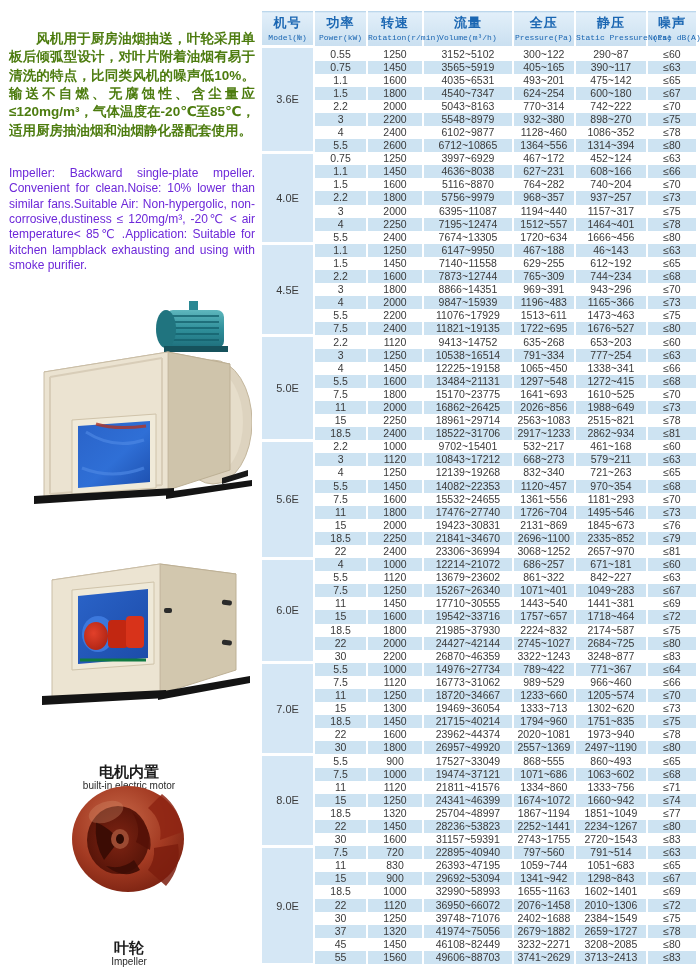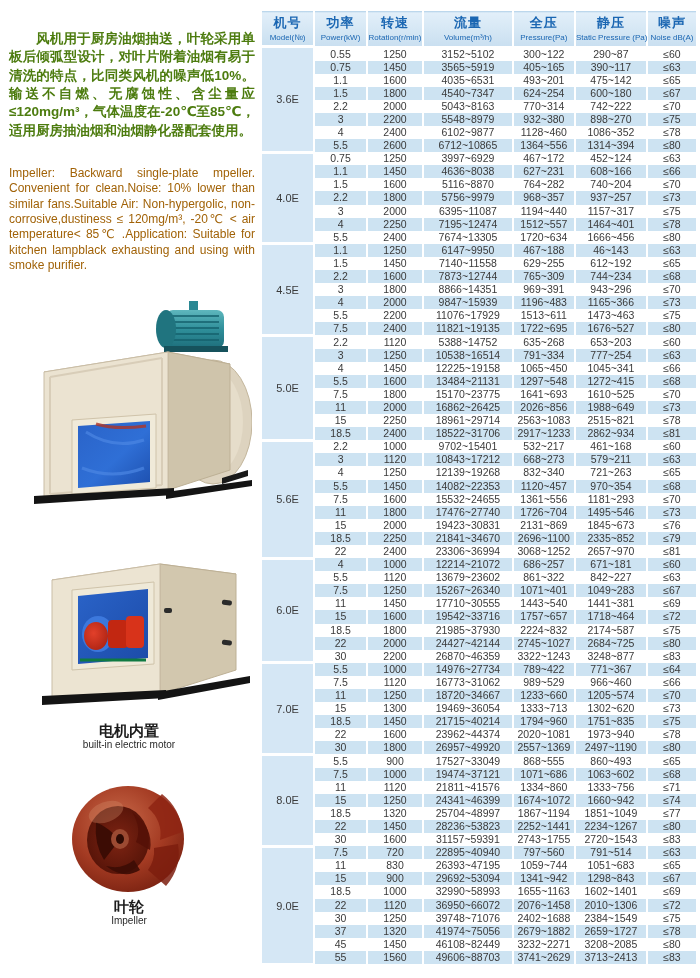--- a/index.html
+++ b/index.html
@@ -10,47 +10,47 @@
     --model-bg:#d5e7f5;
   }
   *{box-sizing:border-box;}
   html,body{margin:0;padding:0;background:#fff;}
   body{font-family:"Liberation Sans","DejaVu Sans",sans-serif;}
   .page{position:relative;width:700px;height:978px;background:#fff;overflow:hidden;}
 
   
   .desc-cn{position:absolute;left:9px;top:30px;width:246px;font-size:13.5px;font-weight:bold;
     color:#4d7c0f;line-height:1.36;text-align:justify;text-indent:2em;}
-  .desc-en{position:absolute;left:9px;top:166px;width:246px;font-size:12px;color:#a16207;
+  .desc-en{position:absolute;left:9px;top:166px;width:246px;font-size:12px;color:#6d28d9;
     line-height:1.28;text-align:justify;}
   .fan1{position:absolute;left:16px;top:292px;width:236px;height:222px;}
   .fan2{position:absolute;left:26px;top:548px;width:228px;height:162px;}
   .imp{position:absolute;left:66px;top:782px;width:126px;height:118px;}
-  .cap{position:absolute;width:258px;text-align:center;color:#1c1c1c;}
+  .cap{position:absolute;width:258px;text-align:center;color:#1c1c1c;margin-top:41px;}
   .cap .cn{font-size:15px;font-weight:bold;line-height:1.15;}
   .cap .en{font-size:10px;font-weight:normal;color:#2a2a2a;line-height:1.15;}
   .cap1{left:0;top:722px;}
   .cap2{left:0;top:898px;}
 
   
   .spec-table-wrap{position:absolute;left:262px;top:11px;width:434px;height:951px;}
   table.spec{width:100%;height:100%;border-collapse:collapse;table-layout:fixed;}
   table.spec col.c-model{width:12.0%;}
   table.spec col.c-power{width:12.2%;}
   table.spec col.c-rot{width:12.9%;}
   table.spec col.c-vol{width:20.7%;}
   table.spec col.c-pres{width:14.3%;}
   table.spec col.c-stat{width:16.6%;}
   table.spec col.c-noise{width:11.3%;}
   table.spec th{background:linear-gradient(var(--header-bg1),var(--header-bg2));
     color:var(--header-text);vertical-align:middle;padding:2px 0 3px 0;height:34px;
     border-left:2px solid #fff;border-top:1px solid #bcd7ec;border-bottom:2px solid #fff;}
   table.spec th:first-child{border-left:none;}
   .h-cn{font-size:13px;font-weight:bold;letter-spacing:1px;}
-  .h-en{font-size:8px;font-weight:normal;margin-top:1px;white-space:nowrap;}
+  .h-en{font-size:8px;font-weight:normal;margin-top:1px;white-space:nowrap;font-family:Liberation Mono, monospace;}
   td.spec-cell{height:13.1px;line-height:13px;font-size:10.5px;color:#3a3a3a;text-align:center;
     padding:0;border-left:2px solid #fff;white-space:nowrap;overflow:hidden;}
   tr.alt td.spec-cell{background:var(--row-alt);}
   td.model-cell{background:var(--model-bg);text-align:center;font-size:11px;color:#3a3a3a;
     border-top:3px solid #fff;border-bottom:1px solid #fff;padding:0;}
 </style>
 </head>
 <body>
 
 <div class="page">
@@ -392,39 +392,39 @@
             <td class="spec-cell">2400</td>
             <td class="spec-cell">11821~19135</td>
             <td class="spec-cell">1722~695</td>
             <td class="spec-cell">1676~527</td>
             <td class="spec-cell">≤80</td>
           </tr>
           <tr>
             <td class="model-cell" rowspan="8">5.0E</td>
             <td class="spec-cell">2.2</td>
             <td class="spec-cell">1120</td>
-            <td class="spec-cell">5388~14752</td>
+            <td class="spec-cell">9413~14752</td>
             <td class="spec-cell">635~268</td>
             <td class="spec-cell">653~203</td>
             <td class="spec-cell">≤60</td>
           </tr>
           <tr class="alt">
             <td class="spec-cell">3</td>
             <td class="spec-cell">1250</td>
             <td class="spec-cell">10538~16514</td>
             <td class="spec-cell">791~334</td>
             <td class="spec-cell">777~254</td>
             <td class="spec-cell">≤63</td>
           </tr>
           <tr>
             <td class="spec-cell">4</td>
             <td class="spec-cell">1450</td>
             <td class="spec-cell">12225~19158</td>
             <td class="spec-cell">1065~450</td>
-            <td class="spec-cell">1045~341</td>
+            <td class="spec-cell">1338~341</td>
             <td class="spec-cell">≤66</td>
           </tr>
           <tr class="alt">
             <td class="spec-cell">5.5</td>
             <td class="spec-cell">1600</td>
             <td class="spec-cell">13484~21131</td>
             <td class="spec-cell">1297~548</td>
             <td class="spec-cell">1272~415</td>
             <td class="spec-cell">≤68</td>
           </tr>

